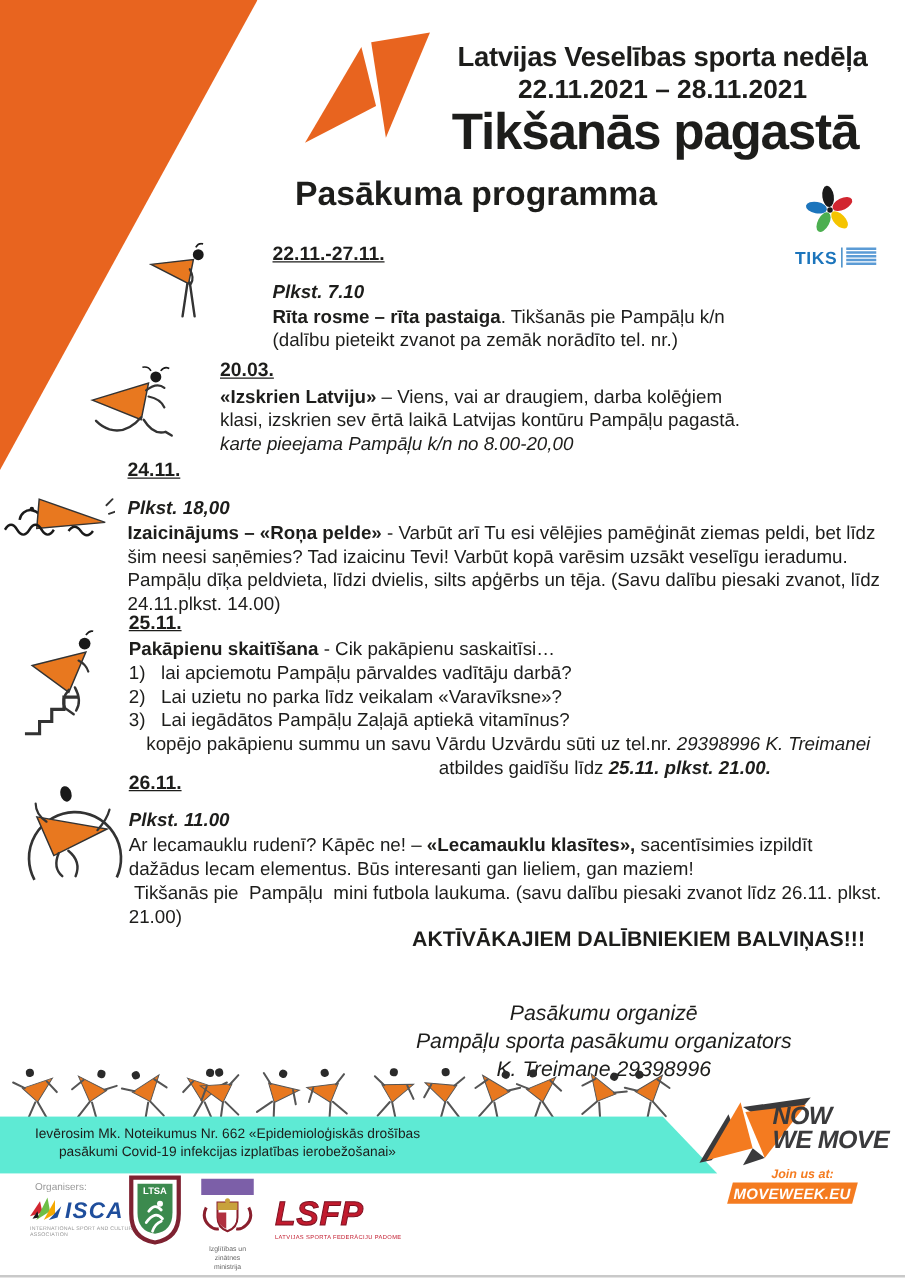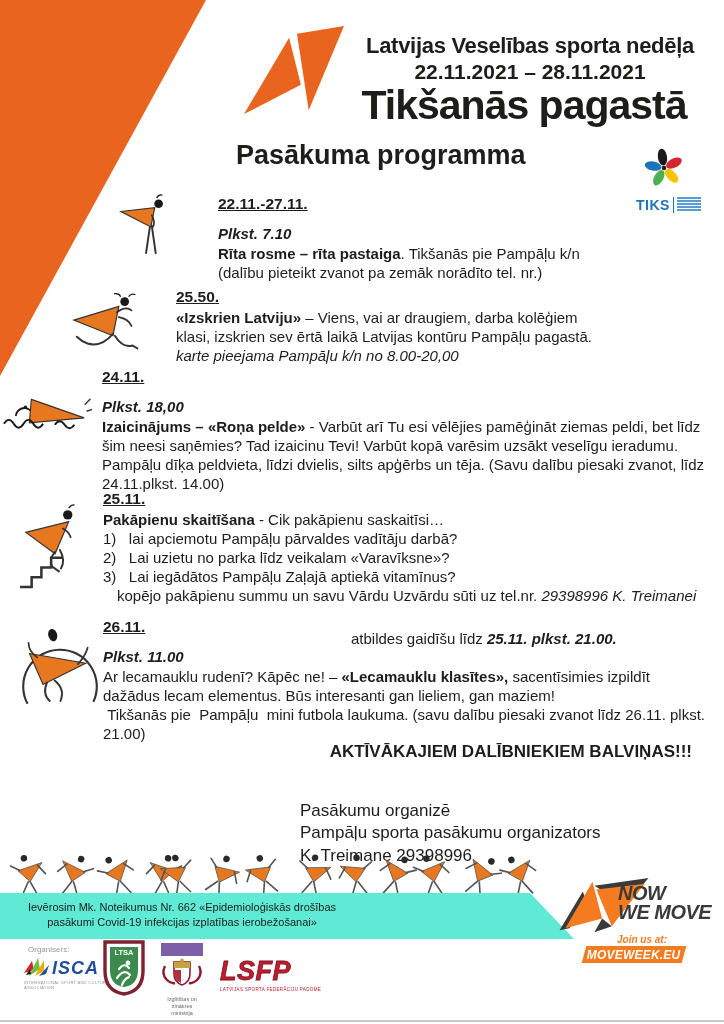--- a/index.html
+++ b/index.html
@@ -29,21 +29,21 @@
   .tiks-sep{width:1px;height:16px;background:#1C75BC;margin:1px 3px 0 3px;}
   .tiks-bars div{width:24px;height:1.6px;background:#5B9BD5;margin-bottom:1.4px;}
 
   
   .ev-head{font-size:15.5px;font-weight:700;text-decoration:underline;}
   .ev-time{font-size:15px;font-weight:700;font-style:italic;margin-top:12px;}
   .ev-body{font-size:15px;line-height:19px;margin-top:2px;}
   .figure-icon svg{display:block;}
 
   .prize{left:300px;top:742px;width:392px;text-align:right;font-size:17px;font-weight:700;}
-  .organizer{left:300px;top:800px;width:366px;text-align:left;font-size:17px;line-height:1.32;}
+  .organizer{left:300px;top:800px;width:366px;text-align:center;font-style:italic;font-size:17px;line-height:1.32;}
 
   
   .dancer{position:absolute;top:853px;width:42px;height:46px;transform-origin:50% 60%;}
 
   
   .covid-band{left:0;top:893px;width:574px;height:46px;background:#5eead4;
               clip-path:polygon(0 0,530px 0,574px 46px,0 46px);}
   .covid-text{padding:7px 0 0 14px;width:336px;text-align:center;font-size:11px;line-height:1.35;color:#1d1d1b;}
 
   
@@ -132,21 +132,21 @@
   <div class="abs figure-icon" style="left:70px;top:292px;">
     <svg width="82" height="66" viewBox="0 0 84 66">
       <path d="M52,4 q-2,-4 -7,-3 M60,4 q3,-4 7,-2" stroke="#1a1a1a" stroke-width="1.3" fill="none"></path>
       <circle cx="56" cy="9" r="4.5" fill="#1a1a1a"></circle>
       <polygon points="4,28 50,14 44,44" fill="#E8781F" stroke="#333" stroke-width="1.2"></polygon>
       <path d="M48,20 q9,-7 15,-2 M50,25 q10,2 13,9" stroke="#333" stroke-width="1.8" fill="none" stroke-linecap="round"></path>
       <path d="M44,42 q-12,14 -26,10 q-6,-2 -11,-7 M46,44 q8,13 18,10 l5,3" stroke="#333" stroke-width="2" fill="none" stroke-linecap="round"></path>
     </svg>
   </div>
   <div class="abs" style="left:176px;top:288px;width:520px;">
-    <div class="ev-head">25.50.</div>
+    <div class="ev-head">20.03.</div>
     <div class="ev-body">
       <span class="b">«Izskrien Latviju»</span><span> –  Viens, vai ar draugiem, darba kolēģiem</span><br>
       <span>klasi,  izskrien sev ērtā laikā Latvijas kontūru Pampāļu pagastā.</span><br>
       <span class="i">karte pieejama Pampāļu k/n no 8.00-20,00</span>
     </div>
   </div>
 
   <div class="abs figure-icon" style="left:2px;top:392px;">
     <svg width="90" height="44" viewBox="0 0 92 44">
       <path d="M14,24 a9,9 0 1 1 18,2" stroke="#1a1a1a" stroke-width="2" fill="none"></path>
@@ -175,21 +175,21 @@
     </svg>
   </div>
   <div class="abs" style="left:103px;top:490px;width:606px;">
     <div class="ev-head">25.11.</div>
     <div class="ev-body">
       <div><span class="b">Pakāpienu skaitīšana</span><span> -  Cik pakāpienu saskaitīsi…</span></div>
       <div class="pre">1)   lai apciemotu Pampāļu pārvaldes vadītāju darbā?</div>
       <div class="pre">2)   Lai uzietu no parka līdz veikalam «Varavīksne»?</div>
       <div class="pre">3)   Lai iegādātos Pampāļu Zaļajā aptiekā vitamīnus?</div>
       <div style="margin-left:14px;"><span>kopējo pakāpienu summu un savu Vārdu Uzvārdu sūti uz tel.nr. </span><span class="i">29398996 K. Treimanei</span></div>
-      <div style="margin-left:248px;margin-top:24px;"><span>atbildes gaidīšu līdz </span><span class="bi">25.11. plkst. 21.00.</span></div>
+      <div style="margin-left:248px;"><span>atbildes gaidīšu līdz </span><span class="bi">25.11. plkst. 21.00.</span></div>
     </div>
   </div>
 
   <div class="abs figure-icon" style="left:14px;top:620px;">
     <svg width="92" height="98" viewBox="0 0 95 100">
       <path d="M14,86 A38,38 0 1 1 82,84" stroke="#333" stroke-width="2.2" fill="none"></path>
       <ellipse cx="40" cy="15" rx="4.6" ry="6.5" fill="#1a1a1a" transform="rotate(-15 40 15)"></ellipse>
       <polygon points="16,34 74,44 30,66" fill="#E8781F" stroke="#333" stroke-width="1.2"></polygon>
       <path d="M24,38 q-9,-6 -9,-15 M66,45 q8,-9 10,-17" stroke="#333" stroke-width="1.8" fill="none" stroke-linecap="round"></path>
       <path d="M34,64 q-5,12 3,19 M42,62 q11,9 6,21" stroke="#333" stroke-width="2" fill="none" stroke-linecap="round"></path>

